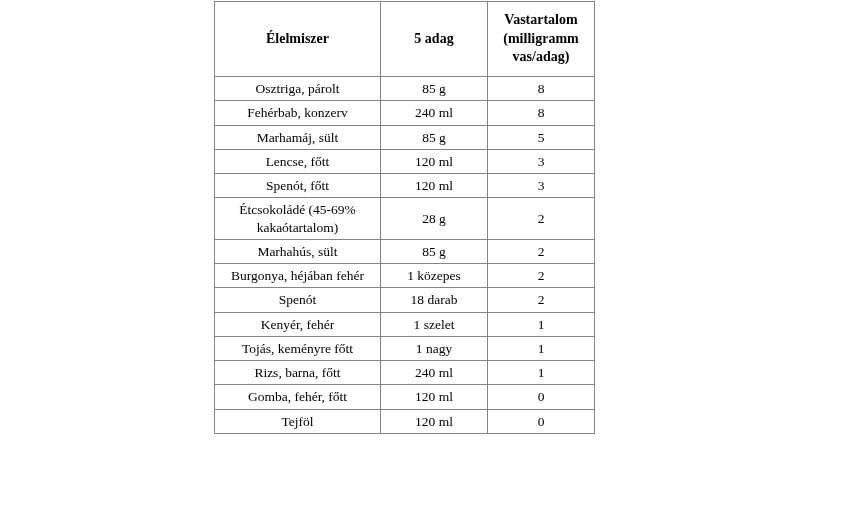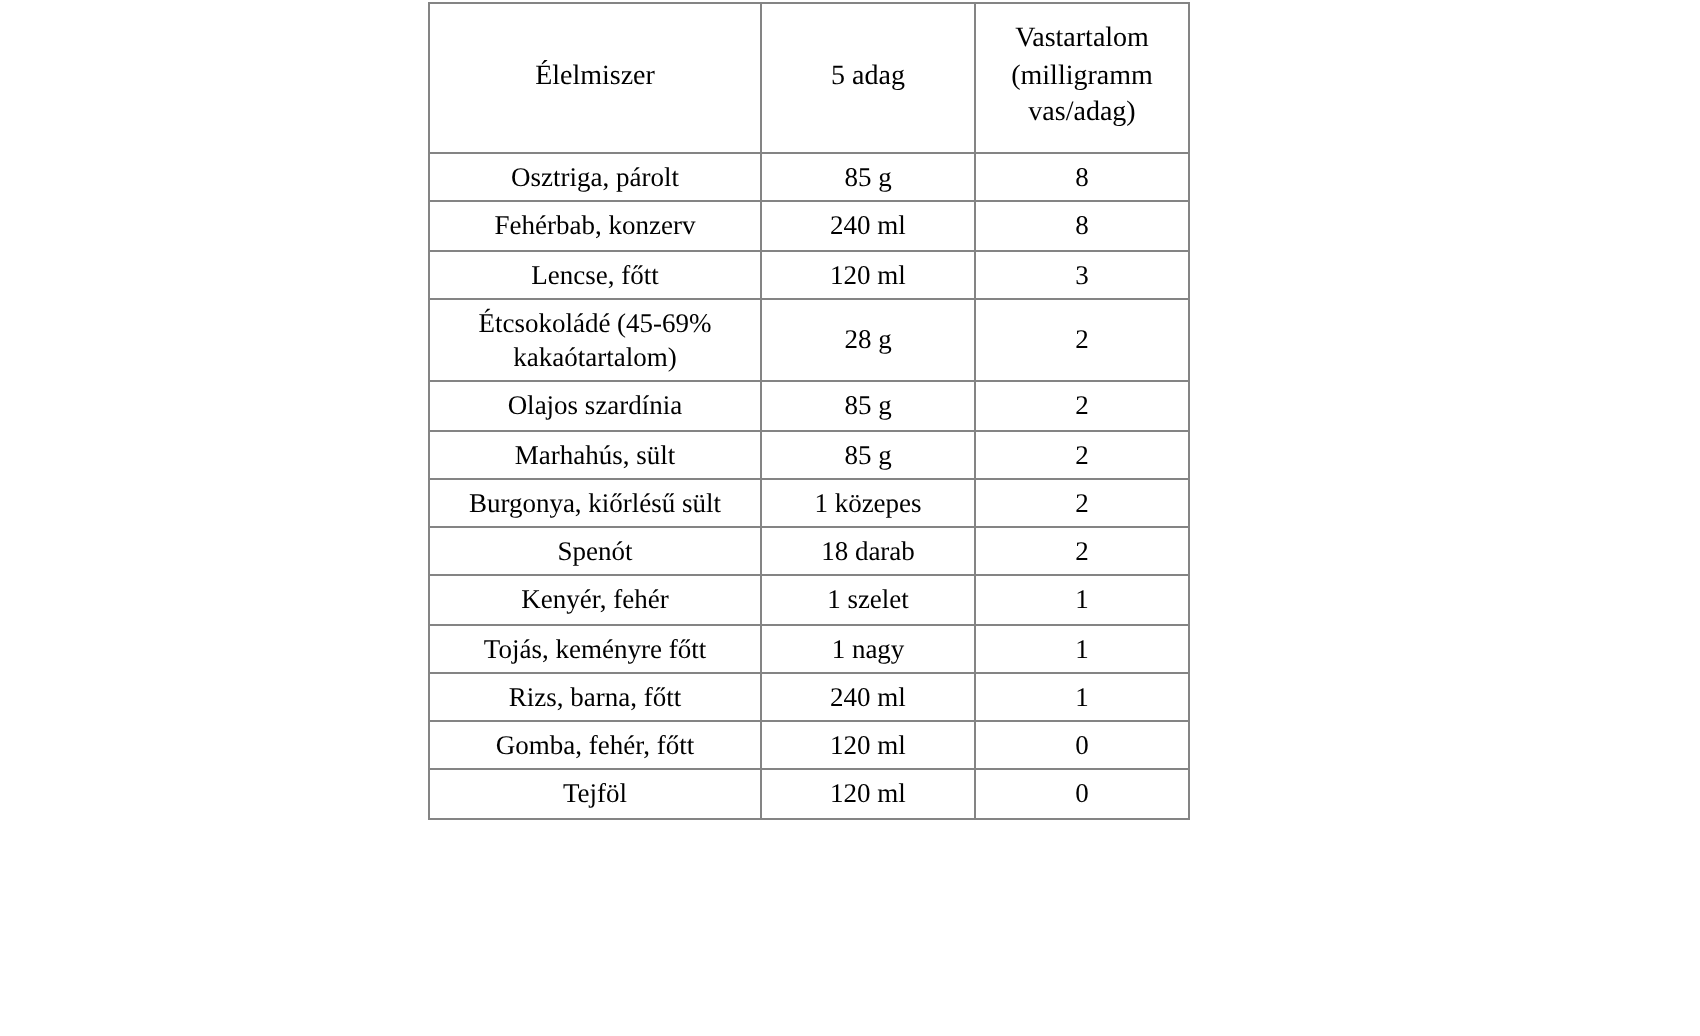--- a/index.html
+++ b/index.html
@@ -37,21 +37,21 @@
   #nutrient-table td {
     border: 1px solid #848484;
     text-align: center;
     vertical-align: middle;
     font-size: 13.5px;
     line-height: 1.28;
     padding: 3px 4px;
     background: #ffffff;
   }
   #nutrient-table thead th {
-    font-weight: normal;
+    font-weight: bold;
     font-size: 14px;
     height: 66px;
     padding: 4px 6px;
     line-height: 1.32;
   }
   #nutrient-table tbody td {
     font-weight: normal;
     height: 17px;
   }
   #nutrient-table tbody tr.two-line td {
@@ -85,44 +85,49 @@
           <td>Osztriga, párolt</td>
           <td>85 g</td>
           <td>8</td>
         </tr>
         <tr>
           <td>Fehérbab, konzerv</td>
           <td>240 ml</td>
           <td>8</td>
         </tr>
         <tr>
+          <td>Marhamáj, sült</td>
+          <td>85 g</td>
+          <td>5</td>
+        </tr>
+        <tr>
           <td>Lencse, főtt</td>
+          <td>120 ml</td>
+          <td>3</td>
+        </tr>
+        <tr>
+          <td>Spenót, főtt</td>
           <td>120 ml</td>
           <td>3</td>
         </tr>
         <tr class="two-line">
           <td>
             <span class="hdr-line">Étcsokoládé (45-69%</span>
             <span class="hdr-line">kakaótartalom)</span>
           </td>
           <td>28 g</td>
           <td>2</td>
         </tr>
         <tr>
-          <td>Olajos szardínia</td>
-          <td>85 g</td>
-          <td>2</td>
-        </tr>
-        <tr>
           <td>Marhahús, sült</td>
           <td>85 g</td>
           <td>2</td>
         </tr>
         <tr>
-          <td>Burgonya, kiőrlésű sült</td>
+          <td>Burgonya, héjában fehér</td>
           <td>1 közepes</td>
           <td>2</td>
         </tr>
         <tr>
           <td>Spenót</td>
           <td>18 darab</td>
           <td>2</td>
         </tr>
         <tr>
           <td>Kenyér, fehér</td>

